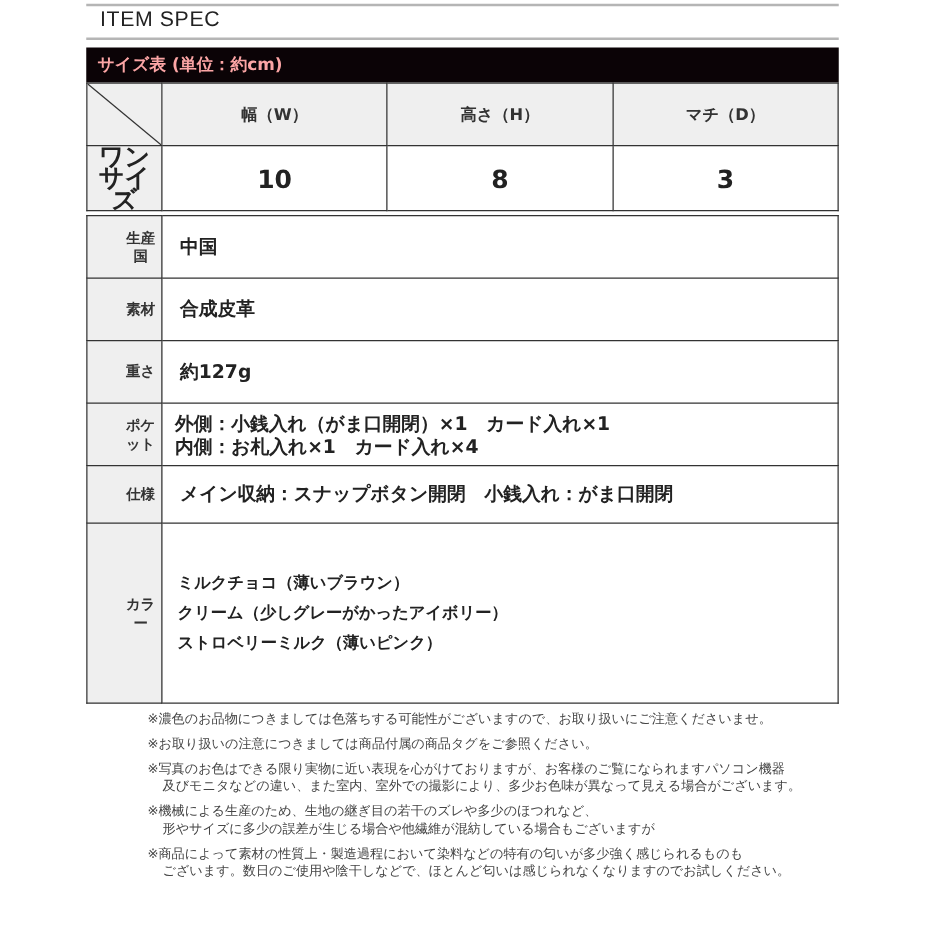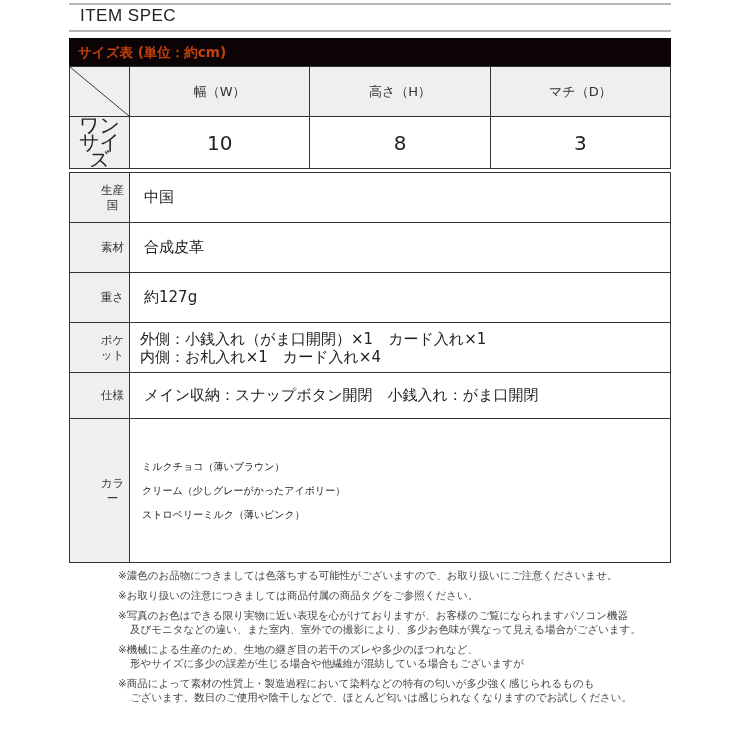--- a/index.html
+++ b/index.html
@@ -2,37 +2,37 @@
 <html><head>
 <meta charset="utf-8">
 <style>
   * { box-sizing: border-box; margin: 0; padding: 0; }
   html, body { width: 740px; height: 740px; background: #ffffff; overflow: hidden; }
   body { position: relative; font-family: "DejaVu Sans", "Liberation Sans", sans-serif; color: #222; }
 
   .top-rule { position: absolute; left: 69px; width: 602px; height: 2px; background: #b5b5b5; }
   .title { position: absolute; left: 80px; top: 6px; font-size: 17px; letter-spacing: 0.5px; color: #222; font-family: "Liberation Sans", "DejaVu Sans", sans-serif; }
 
-  .size-head { position: absolute; left: 69px; top: 38px; width: 602px; height: 28px; background: #0b0306; color: #c2410c; font-size: 13.5px; font-weight: bold; padding-left: 9px; line-height: 28px; }
+  .size-head { position: absolute; left: 69px; top: 38px; width: 602px; height: 28px; background: #0b0306; color: #fca5a5; font-size: 13.5px; font-weight: bold; padding-left: 9px; line-height: 28px; }
 
-  table { border-collapse: collapse; position: absolute; left: 69px; width: 602px; table-layout: fixed; }
+  table { border-collapse: collapse; position: absolute; left: 69px; width: 602px; table-layout: fixed; font-weight: bold; }
   td { border: 1px solid #333; }
 
   .size-table { top: 66px; }
   .size-table tr.hdr td { height: 50px; background: #efefef; text-align: center; font-size: 13px; color: #333; }
   .size-table tr.val td { height: 50px; text-align: center; font-size: 20px; color: #222; }
   .size-table td.corner { background: #efefef; position: relative; padding: 0; }
   .corner svg { position: absolute; left: 0; top: 0; width: 100%; height: 100%; }
   .size-table td.rowlbl { background: #efefef; font-size: 11.5px; line-height: 17px; color: #333; }
 
   .spec-table { top: 172px; }
   .spec-table td.lbl { width: 60px; background: #efefef; text-align: center; font-size: 11.5px; color: #333; padding-left: 26px; }
   .spec-table td.val { padding-left: 14px; font-size: 15px; color: #222; }
   .spec-table td.val.small { font-size: 15px; line-height: 18px; padding-left: 10px; }
-  .spec-table td.val.colors { font-size: 10px; line-height: 24px; padding-left: 12px; }
+  .spec-table td.val.colors { font-size: 13px; line-height: 24px; padding-left: 12px; }
   .spec-table td.val div { white-space: nowrap; }
 
   .notes { position: absolute; left: 74px; top: 568px; width: 620px; font-size: 10.5px; color: #444; }
   .note { margin-bottom: 6px; line-height: 14px; }
   .note .line { white-space: nowrap; margin-left: 44px; }
   .note .cont { padding-left: 12px; }
 </style>
 </head>
 <body>
 

